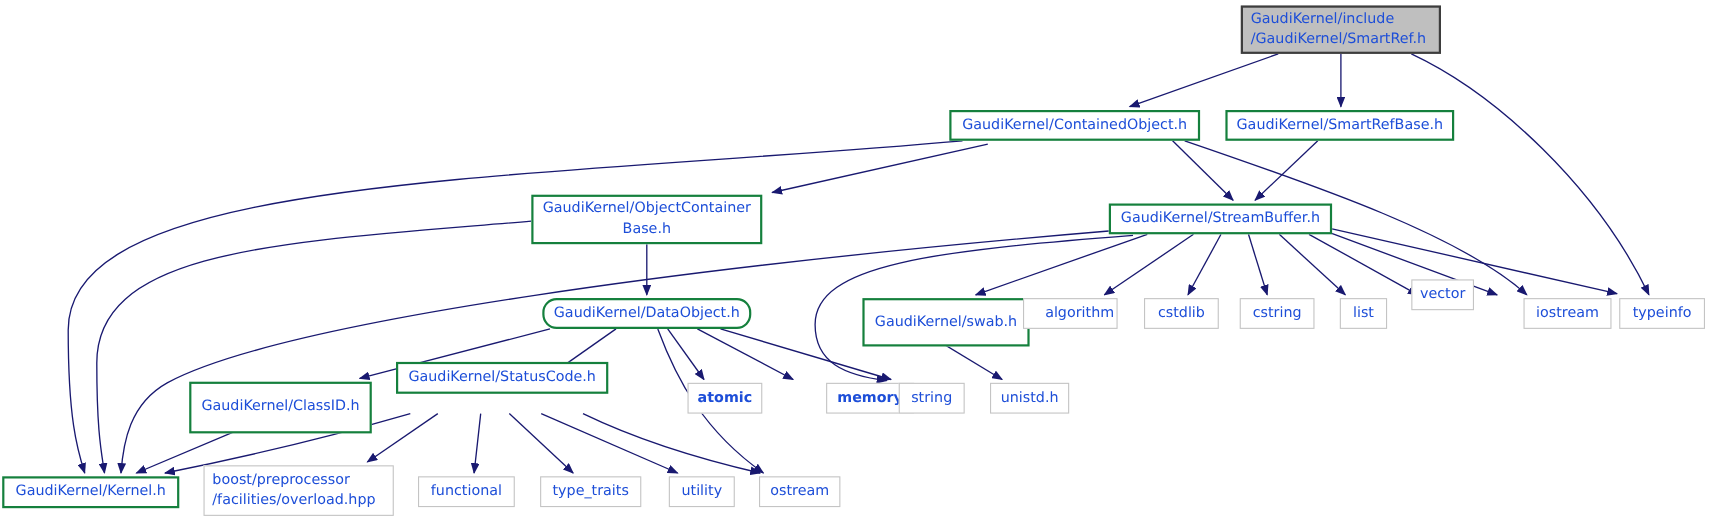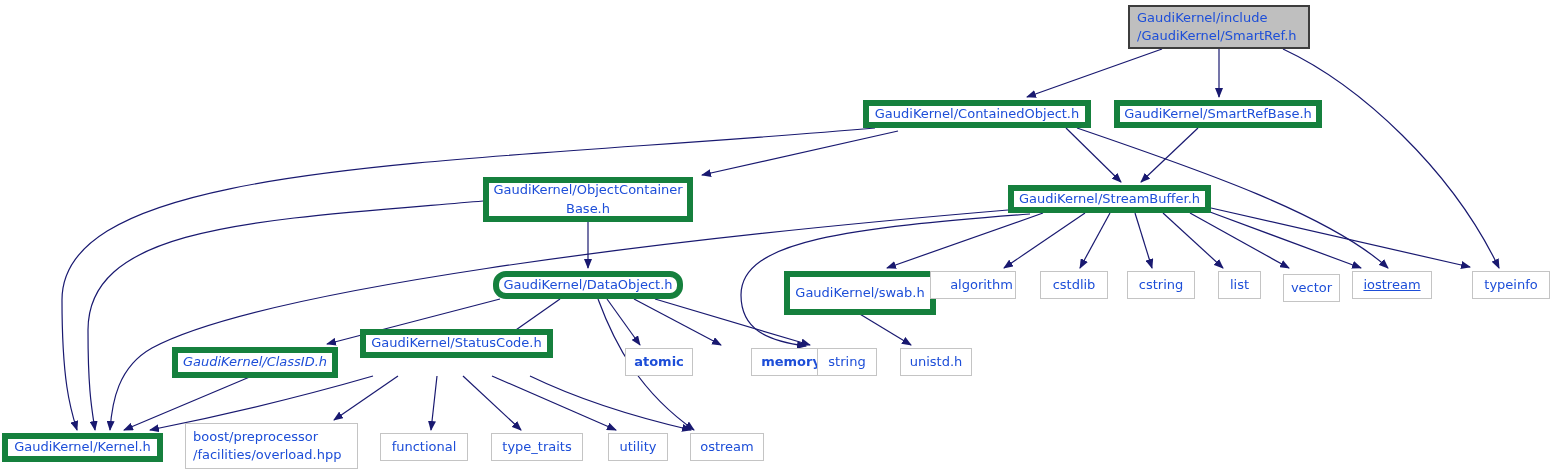--- a/index.html
+++ b/index.html
@@ -18,21 +18,21 @@
     align-items:center;
     justify-content:center;
     text-align:center;
     font-size:13px;
     line-height:1.4;
     color:#1d4ed8;
     background:#ffffff;
     white-space:pre-line;
     cursor:default;
   }
-  .node.internal{border:6px solid #15803d;cursor:pointer;}
+  .node.internal{border:2px solid #15803d;cursor:pointer;}
   .node.root{border:2px solid #3d3d3d;}
   .node.external{border:1px solid #c4c4c4;}
   .node.align-left{justify-content:flex-start;text-align:left;padding-left:7px;}
 </style>
 </head>
 <body>
 
 <div id="stage">
   <svg id="edges" xmlns="http://www.w3.org/2000/svg" viewBox="0 0 1554 476">
       <defs>
@@ -82,24 +82,24 @@
       <div class="node internal" style="left: 1114px; top: 100px; width: 208px; height: 28px;">GaudiKernel/SmartRefBase.h</div>
       <div class="node internal" style="left: 483px; top: 177px; width: 210px; height: 45px;">GaudiKernel/ObjectContainer
 Base.h</div>
       <div class="node internal" style="left: 1008px; top: 185px; width: 203px; height: 28px;">GaudiKernel/StreamBuffer.h</div>
       <div class="node internal" style="left: 493px; top: 271px; width: 190px; height: 28px; border-radius: 13px;">GaudiKernel/DataObject.h</div>
       <div class="node internal" style="left: 756px; top: 271px; width: 152px; height: 44px; margin-left: 28px;">GaudiKernel/swab.h</div>
       <div class="node external" style="left: 930px; top: 271px; width: 86px; height: 28px; padding-left: 17px;">algorithm</div>
       <div class="node external" style="left: 1040px; top: 271px; width: 68px; height: 28px;">cstdlib</div>
       <div class="node external" style="left: 1127px; top: 271px; width: 68px; height: 28px;">cstring</div>
       <div class="node external" style="left: 1218px; top: 271px; width: 43px; height: 28px;">list</div>
-      <div class="node external" style="left: 1283px; top: 274px; width: 57px; height: 28px;">vector</div>
-      <div class="node external" style="left: 1352px; top: 271px; width: 80px; height: 28px; text-decoration: underline;">iostream</div>
+      <div class="node external" style="left: 1283px; top: 254px; width: 57px; height: 28px;">vector</div>
+      <div class="node external" style="left: 1385px; top: 271px; width: 80px; height: 28px;">iostream</div>
       <div class="node external" style="left: 1472px; top: 271px; width: 78px; height: 28px;">typeinfo</div>
-      <div class="node internal" style="left: 172px; top: 347px; width: 166px; height: 31px; font-style: italic;">GaudiKernel/ClassID.h</div>
+      <div class="node internal" style="left: 172px; top: 347px; width: 166px; height: 47px;">GaudiKernel/ClassID.h</div>
       <div class="node internal" style="left: 360px; top: 329px; width: 193px; height: 29px;">GaudiKernel/StatusCode.h</div>
       <div class="node external" style="left: 625px; top: 348px; width: 68px; height: 28px; font-weight: bold;">atomic</div>
       <div class="node external" style="left: 751px; top: 348px; width: 80px; height: 28px; font-weight: bold;">memory</div>
       <div class="node external" style="left: 817px; top: 348px; width: 60px; height: 28px;">string</div>
       <div class="node external" style="left: 900px; top: 348px; width: 72px; height: 28px;">unistd.h</div>
       <div class="node internal" style="left: 2px; top: 433px; width: 161px; height: 29px;">GaudiKernel/Kernel.h</div>
       <div class="node external align-left" style="left: 185px; top: 423px; width: 173px; height: 46px;">boost/preprocessor
 /facilities/overload.hpp</div>
       <div class="node external" style="left: 380px; top: 433px; width: 88px; height: 28px;">functional</div>
       <div class="node external" style="left: 491px; top: 433px; width: 92px; height: 28px;">type_traits</div>

